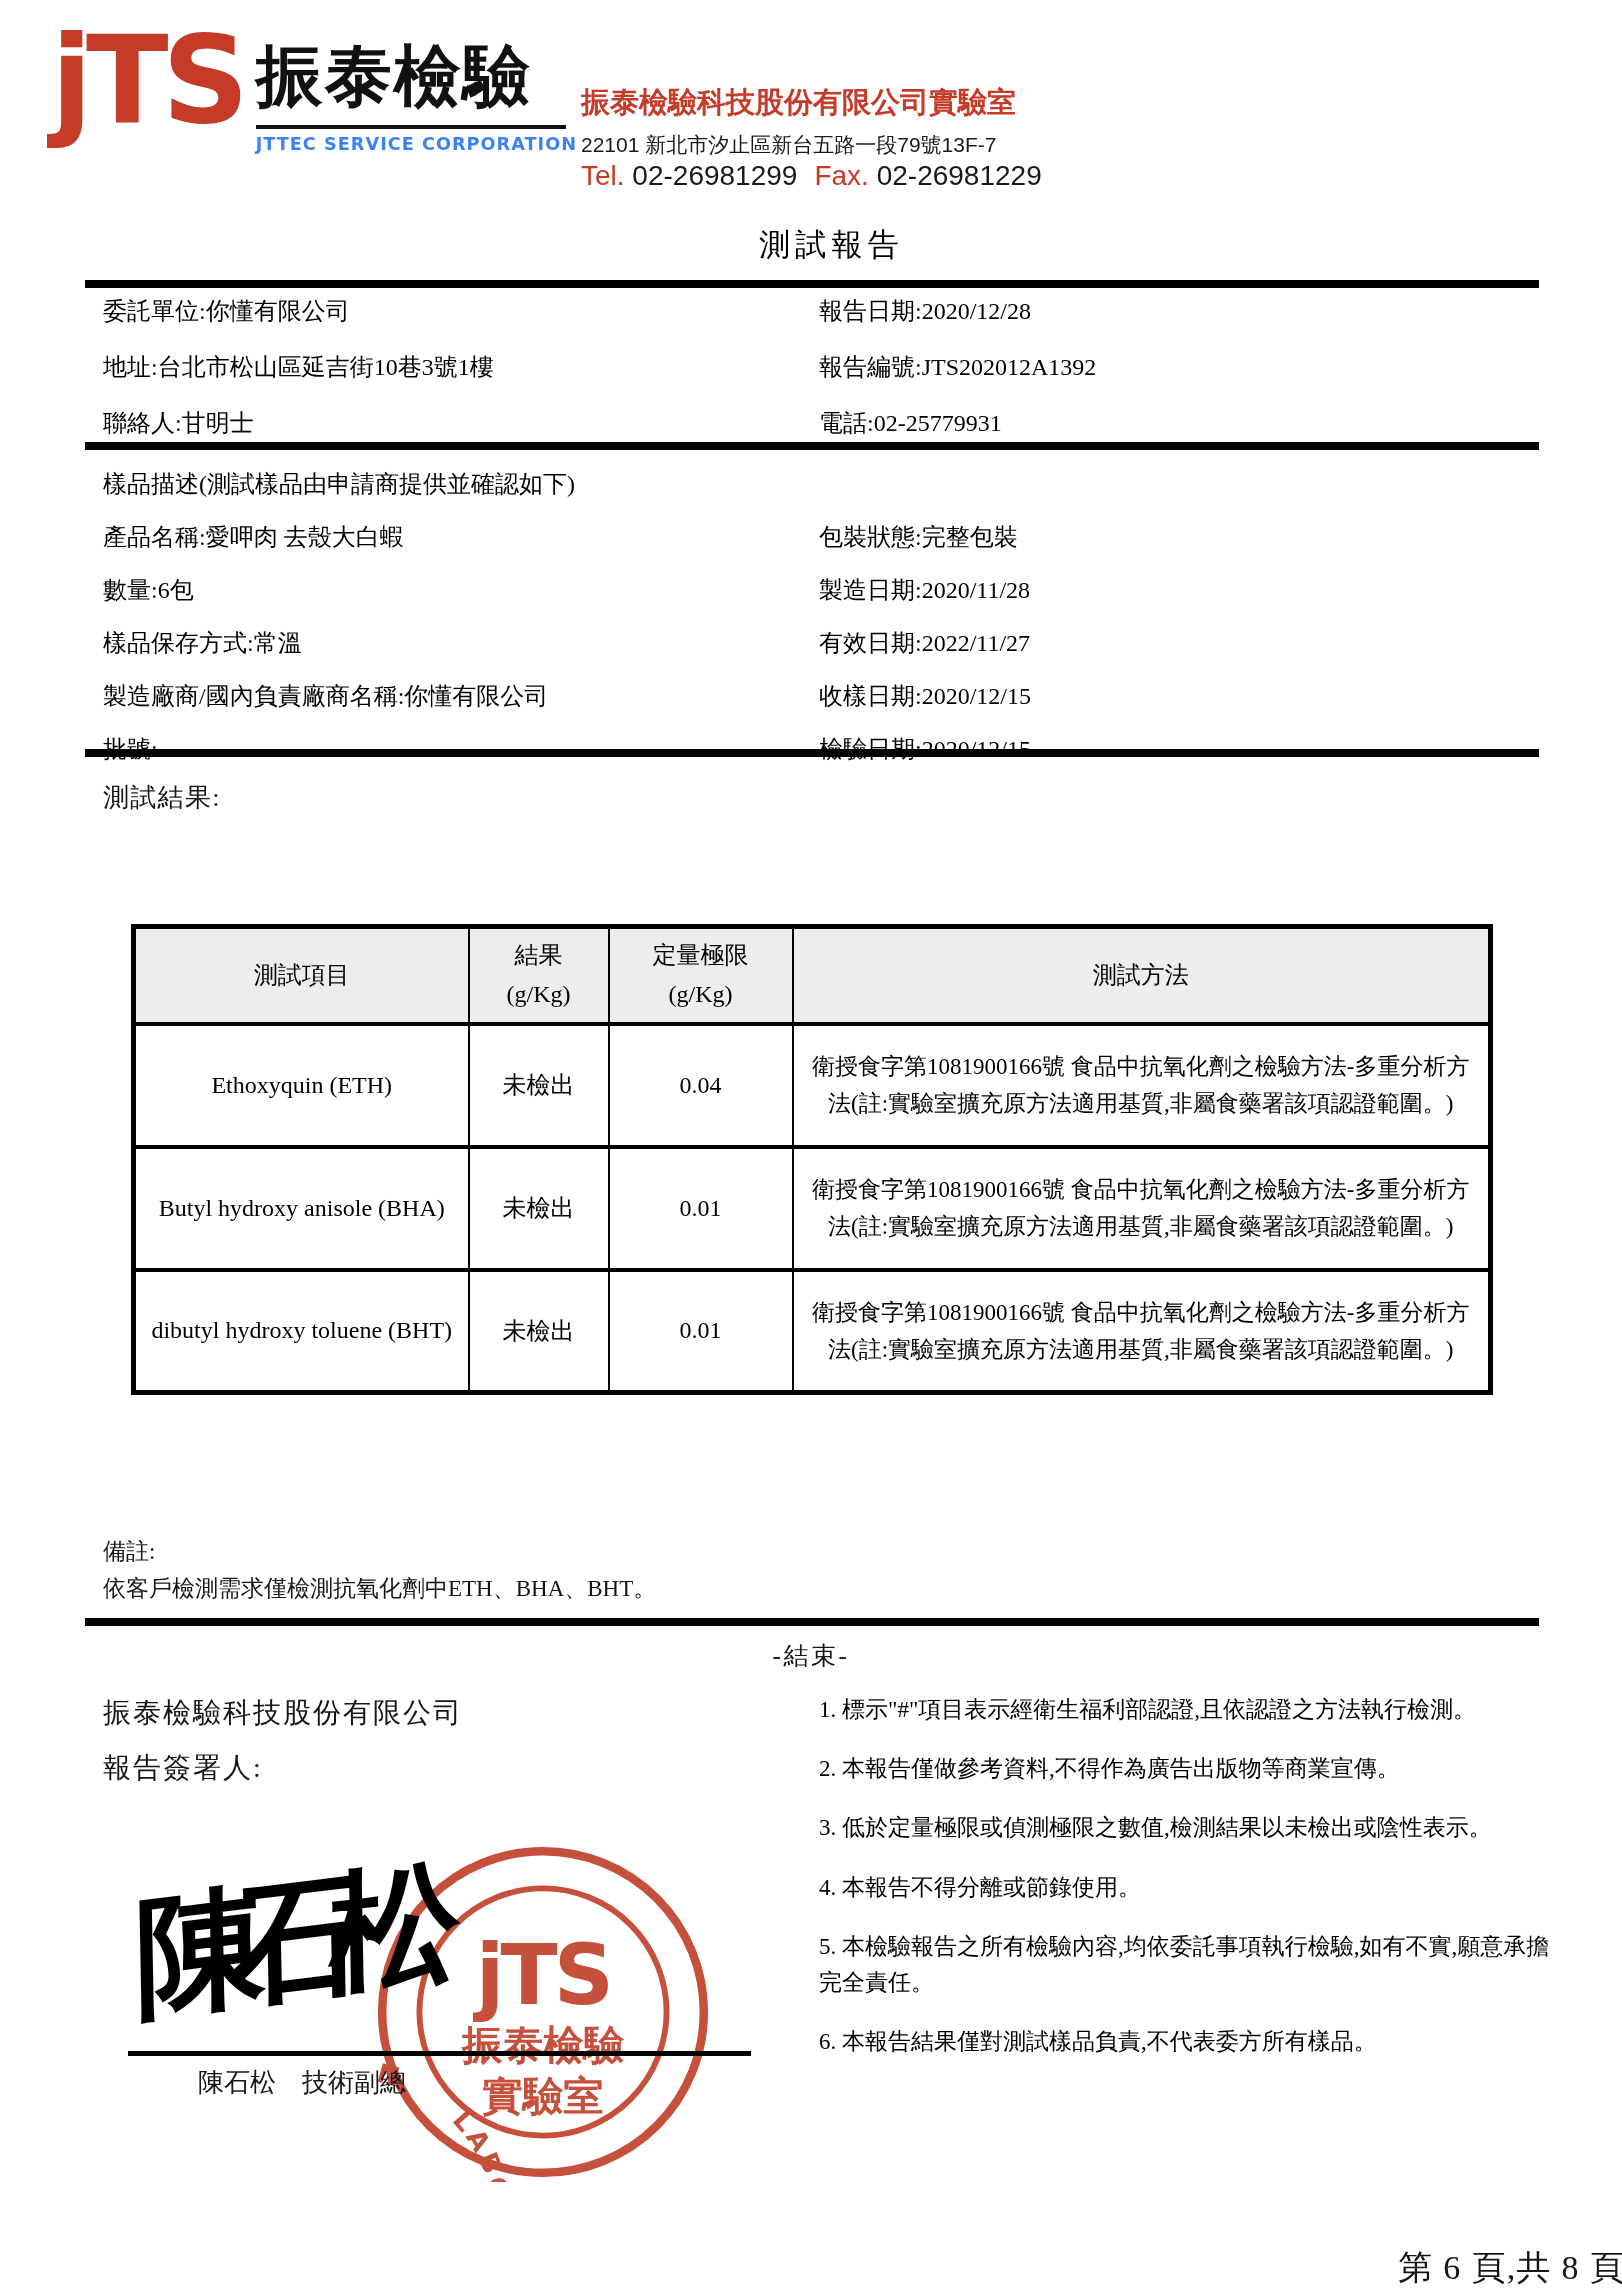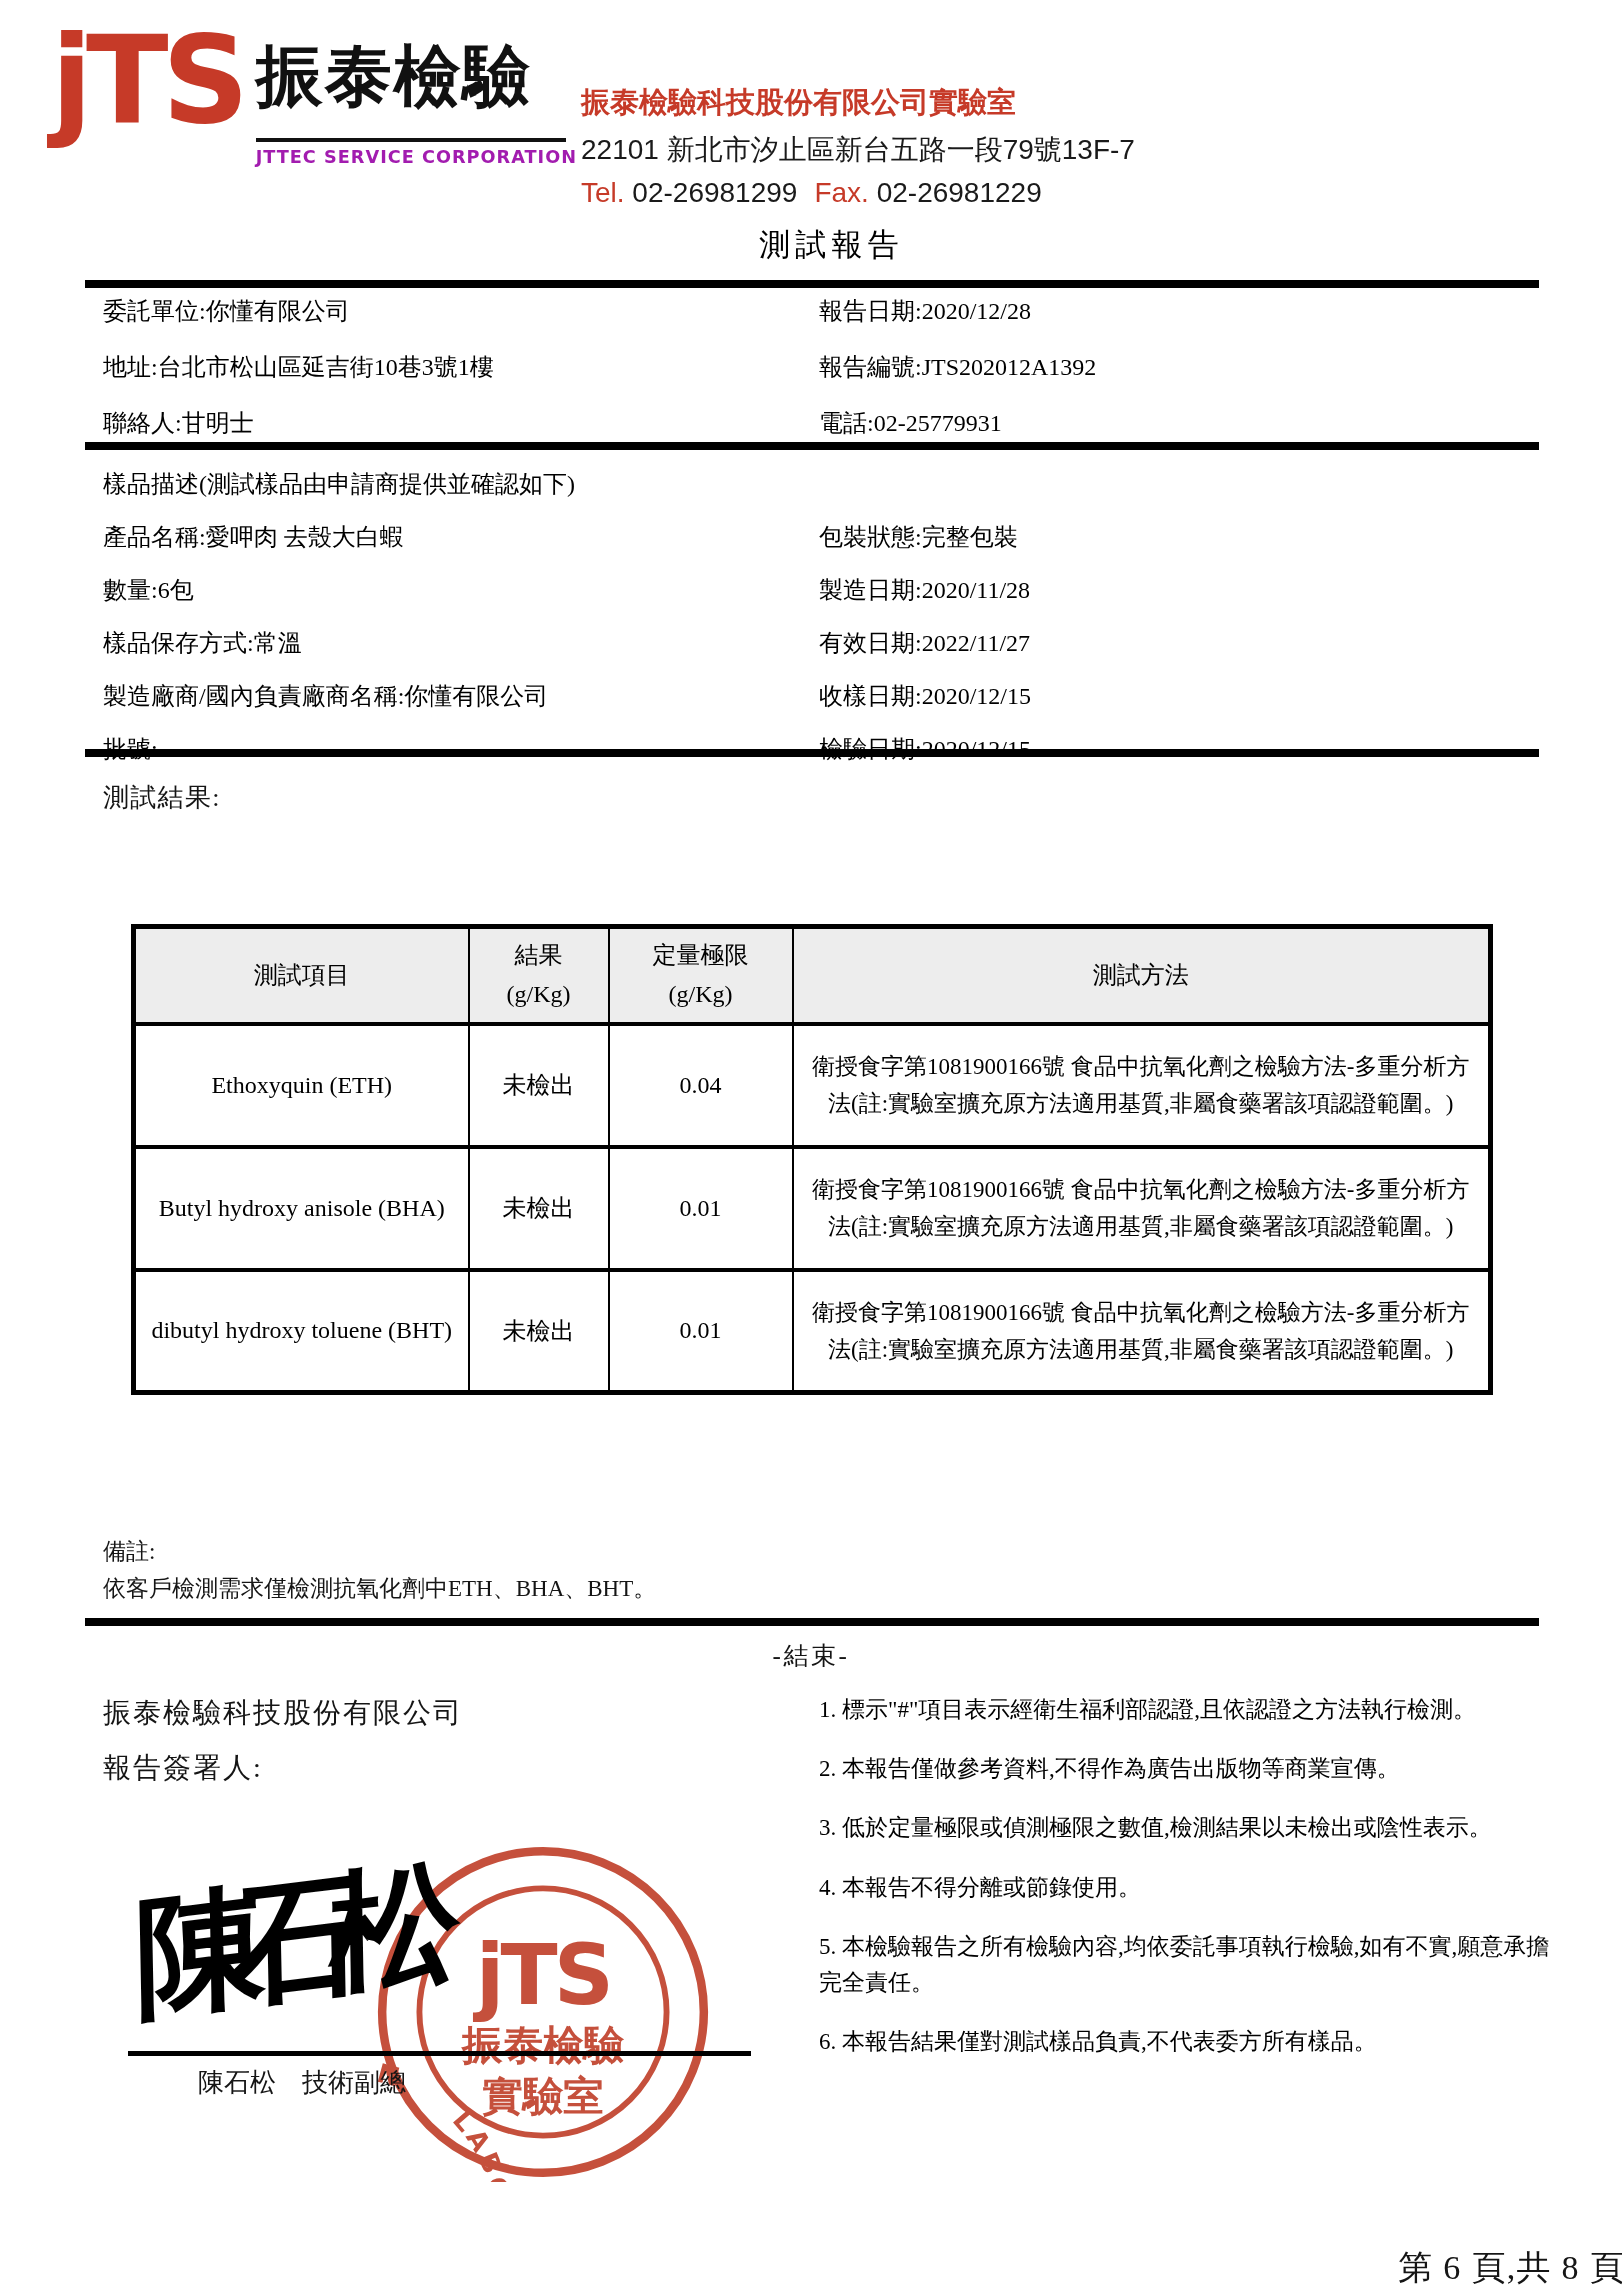--- a/index.html
+++ b/index.html
@@ -26,28 +26,28 @@
     font-weight:bold;font-size:121px;line-height:128px;
     letter-spacing:-6.5px;color:var(--brand-red);
   }
   .brand-block{margin-left:13px;width:310px;padding-top:10.5px;}
   .brand-cn{
     font-family:"DejaVu Sans","Liberation Sans",sans-serif;
     font-weight:bold;font-size:67px;line-height:97px;
     letter-spacing:2px;color:#111;white-space:nowrap;
   }
   .brand-en{
-    border-top:4.6px solid #111;margin-top:13px;padding-top:5.9px;
+    border-top:4.6px solid #111;margin-top:0;padding-top:5.9px;
     font-family:"DejaVu Sans","Liberation Sans",sans-serif;
-    font-weight:bold;font-size:17.7px;letter-spacing:1px;color:#a21caf;
+    font-weight:bold;font-size:17.7px;letter-spacing:1px;color:#3b82f6;
     white-space:nowrap;
   }
   .company-block{left:581px;top:37px;font-family:"Liberation Sans","DejaVu Sans",sans-serif;}
   .lab-name{font-weight:bold;font-size:29px;color:var(--brand-red);margin-bottom:7.9px;white-space:nowrap;margin-top:46px;}
-  .company-addr{font-size:28px;color:#1a1a1a;margin-bottom:8px;white-space:nowrap;}
+  .company-addr{font-size:21px;color:#1a1a1a;margin-bottom:1px;white-space:nowrap;}
   .company-telfax{font-size:28px;color:#1a1a1a;white-space:nowrap;}
   .red{color:var(--brand-red);}
   .telfax-num{margin-right:17px;}
 
   
   .doc-title{left:0;top:224px;width:100%;text-align:center;
     font-size:31px;letter-spacing:5.2px;color:#000;padding-left:41px;}
   .rule{left:85px;width:1454px;height:7.9px;background:#000;}
   .rule1{top:280px;}
   .rule2{top:442px;}

